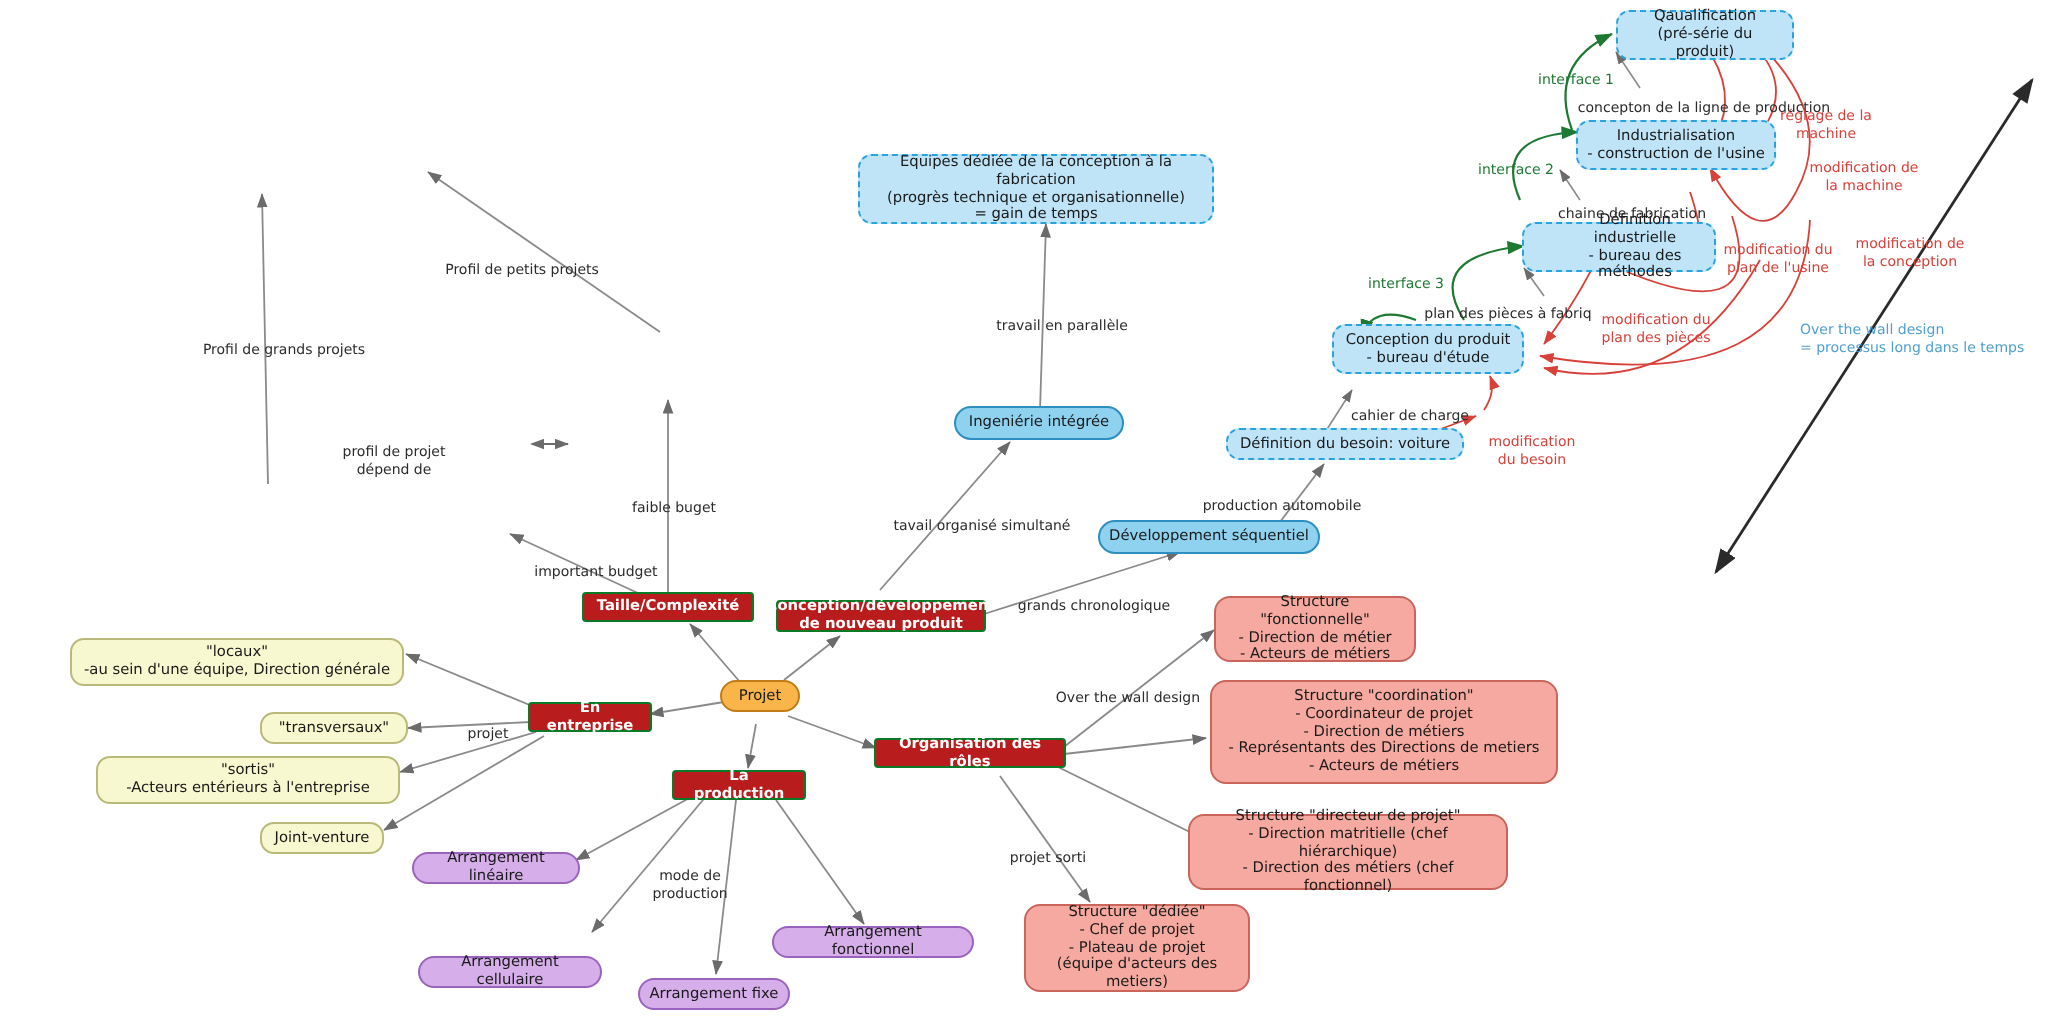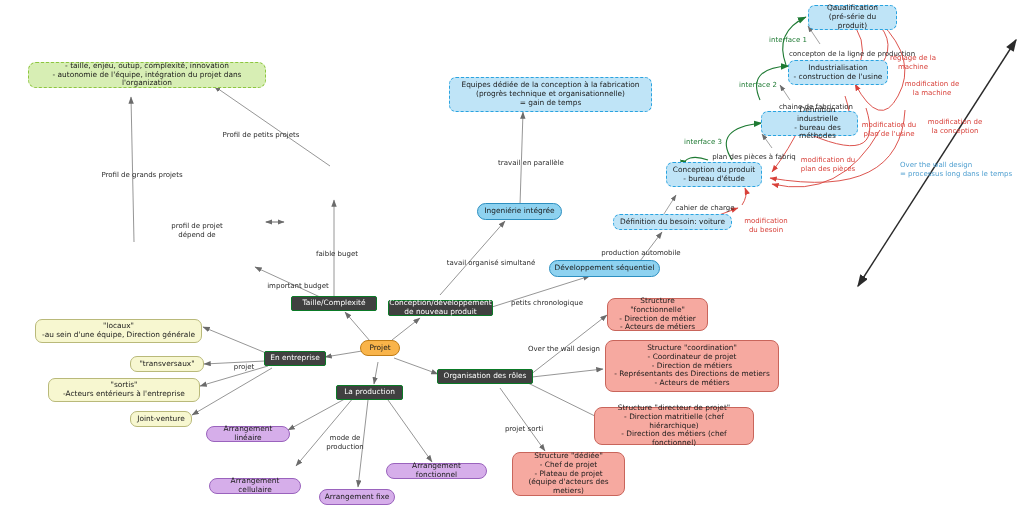--- a/index.html
+++ b/index.html
@@ -9,22 +9,22 @@
   svg.edges{position:absolute;left:0;top:0;width:1024px;height:513px;pointer-events:none;}
 
   .node{position:absolute;box-sizing:border-box;display:flex;align-items:center;
         justify-content:center;text-align:center;line-height:1.18;
         font-size:7.4px;color:#1a1a1a;padding:2px 4px;}
   .node span{display:block;white-space:pre-line;}
 
   
   .green-light{background:#c6e8a0;border:1px solid #7ab648;border-radius:8px;}
   .green-light-dash{background:#d7eeb4;border:1.6px dashed #8dc63f;border-radius:8px;}
-  .green-dark{background:#404040;border:1px solid #0a7a26;color:#ffffff;border-radius:2px;
-              font-weight:normal;}
+  .green-dark{background:#b91c1c;border:1px solid #0a7a26;color:#ffffff;border-radius:2px;
+              font-weight:bold;}
   .blue-round{background:#8ed2f0;border:1px solid #2d8fc0;border-radius:11px;}
   .blue-dash{background:#bfe4f7;border:1.8px dashed #29a3e0;border-radius:7px;}
   .yellow{background:#f7f7d0;border:1px solid #b9b97a;border-radius:7px;}
   .orange{background:#f9b44a;border:1px solid #c07d17;border-radius:9px;}
   .purple{background:#d6aeea;border:1px solid #9a63bd;border-radius:8px;}
   .pink{background:#f6a9a0;border:1px solid #c9655b;border-radius:8px;}
 
   .elabel{position:absolute;font-size:7px;color:#2b2b2b;text-align:center;
           line-height:1.2;white-space:pre-line;}
   .elabel.green-txt{color:#1e7a33;}
@@ -145,28 +145,24 @@
       <path d="M880,130 Q840,200 772,184" marker-end="url(#agr)"></path>
       <path d="M700,222 L738,208" marker-end="url(#agr)"></path>
       <path d="M742,205 Q748,196 745,188" marker-end="url(#agr)"></path>
     </g>
 
     <g stroke="#2a2a2a" stroke-width="1.4" fill="none">
       <path d="M1016,40 L858,286" marker-end="url(#agk)" marker-start="url(#agk2)"></path>
     </g>
   </svg>
 
-  <div class="node green-light-dash" style="left:28px;top:62px;width:238px;height:26px;">
-    <span>- taille, enjeu, outup, complexité, innovation
-- autonomie de l'équipe, intégration du projet dans l'organization</span>
-  </div>
-
-
-
-  <div class="node blue-dash" style="left:449px;top:77px;width:203px;height:35px;">
+
+
+
+  <div class="node blue-dash" style="left:429px;top:77px;width:178px;height:35px;">
     <span>Equipes dédiée de la conception à la fabrication
 (progrès technique et organisationnelle)
 = gain de temps</span>
   </div>
 
   <div class="node blue-round" style="left:477px;top:203px;width:85px;height:17px;">
     <span>Ingeniérie intégrée</span>
   </div>
 
   <div class="node blue-round" style="left:549px;top:260px;width:111px;height:17px;">
@@ -306,21 +302,21 @@
 
   <div class="elabel" style="left:485px;top:151px;width:92px;">
     <span>travail en parallèle</span>
   </div>
 
   <div class="elabel" style="left:433px;top:251px;width:116px;">
     <span>tavail organisé simultané</span>
   </div>
 
   <div class="elabel" style="left:497px;top:291px;width:100px;">
-    <span>petits chronologique</span>
+    <span>grands chronologique</span>
   </div>
 
   <div class="elabel" style="left:591px;top:241px;width:100px;">
     <span>production automobile</span>
   </div>
 
   <div class="elabel" style="left:226px;top:355px;width:36px;">
     <span>projet</span>
   </div>
 

